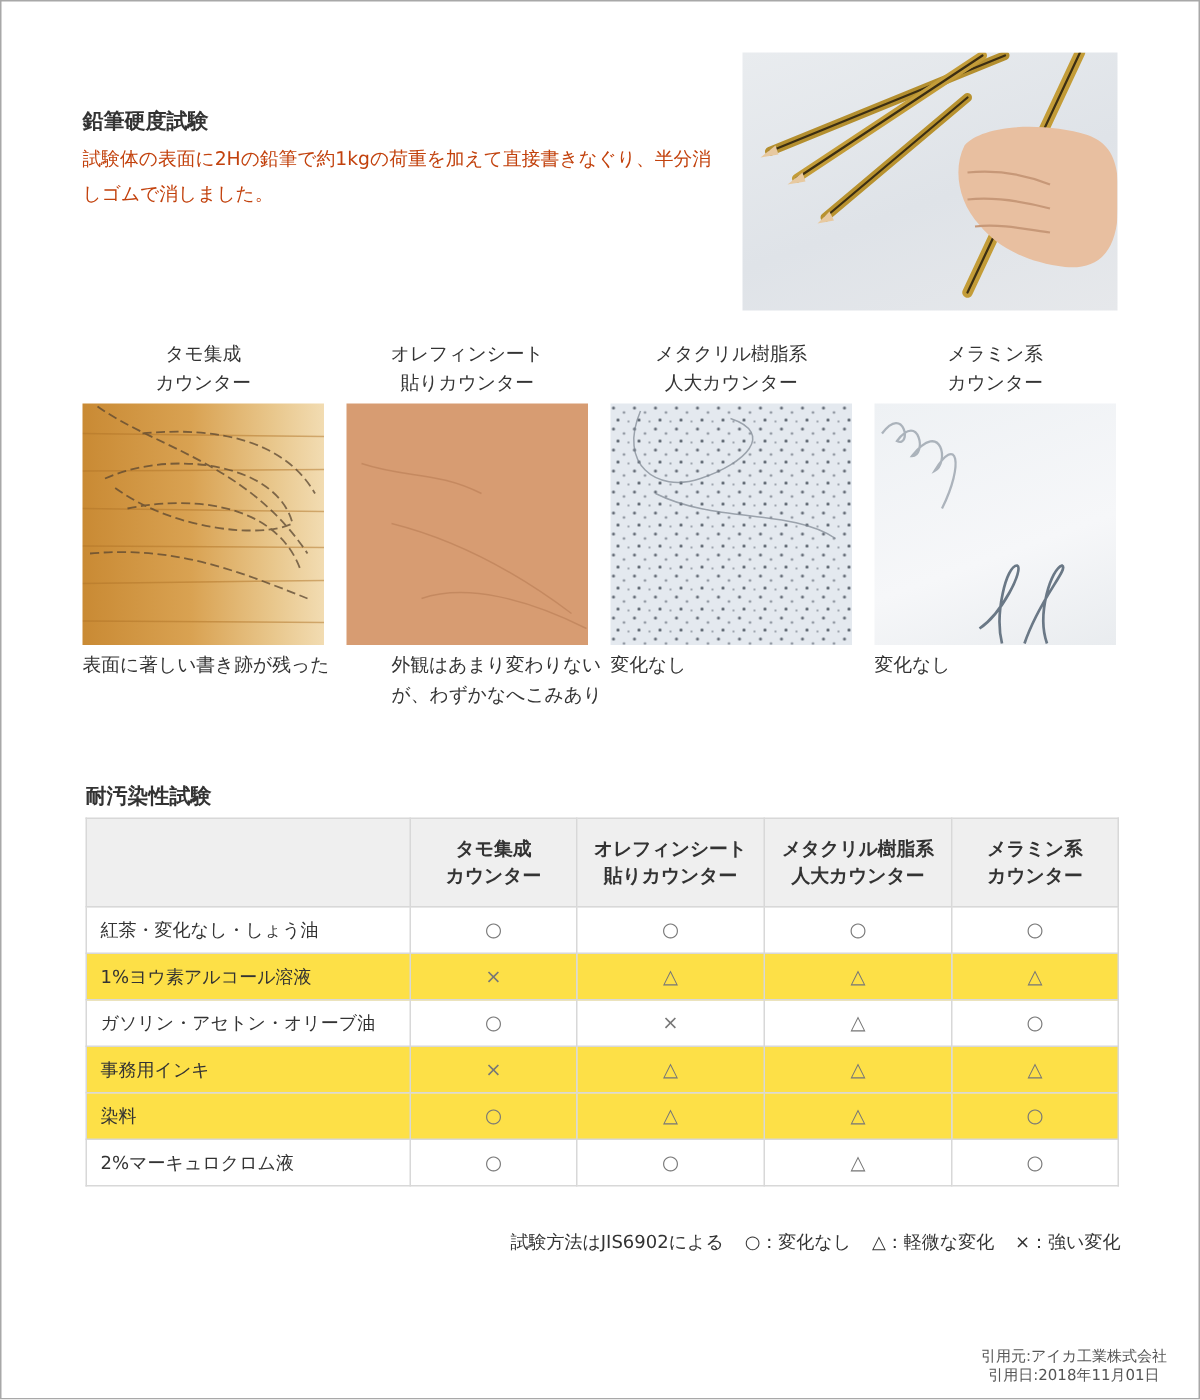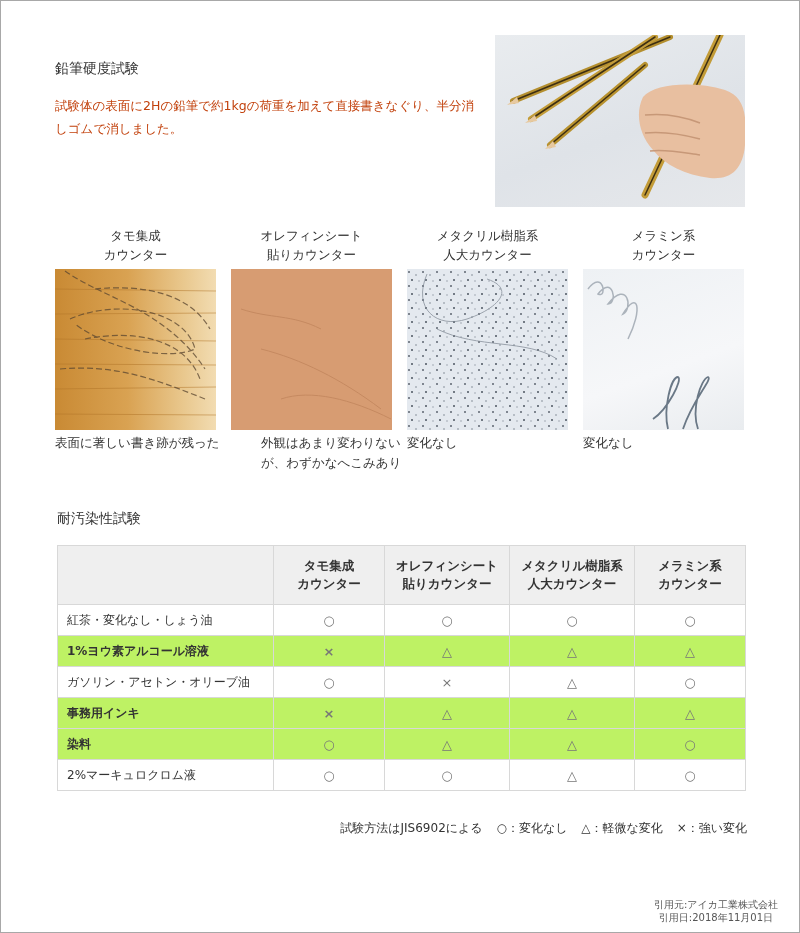--- a/index.html
+++ b/index.html
@@ -6,22 +6,23 @@
     body {
       width: 800px; height: 933px; background: #ffffff;
       font-family: "DejaVu Sans", "Liberation Sans", sans-serif;
       color: #333333; position: relative; overflow: hidden;
     }
     .frame {
       position: absolute; left: 0; top: 0; width: 798px; height: 931px;
       border: 1px solid #a8a8a8;
     }
     .h2 {
-      position: absolute; font-size: 14px; font-weight: normal; color: #333;
+      position: absolute; font-size: 14px; font-weight: bold; color: #333;
       letter-spacing: 0px;
+      margin-top: 12px;
     }
     .lead {
       position: absolute; left: 55px; top: 94px; width: 430px;
       font-size: 12.5px; line-height: 23px; color: #c2410c;
     }
     .hero {
       position: absolute; left: 495px; top: 35px; width: 250px; height: 172px;
       overflow: hidden;
       background: linear-gradient(160deg, #e9ecef 0%, #dfe3e8 55%, #e6e8eb 100%);
     }
@@ -40,21 +41,21 @@
       position: absolute; left: 57px; top: 545px; width: 689px;
       border-collapse: collapse; font-size: 12px; color: #333;
     }
     .tbl th, .tbl td { border: 1px solid #d8d8d8; }
     .tbl th {
       background: #efefef; height: 56px; font-weight: bold; text-align: center;
       line-height: 18px; font-size: 12.5px;
     }
     .tbl td { height: 28px; text-align: center; font-size: 13px; color: #777; }
     .tbl td.label { text-align: left; padding-left: 9px; color: #333; font-size: 12px; }
-    .tbl tr.alt td { background: #bef264; font-weight: bold; }
+    .tbl tr.alt td { background: #fde047; }
     .note {
       position: absolute; right: 53px; top: 820px; font-size: 12px; color: #333;
       white-space: nowrap;
     }
     .note span { margin-left: 10px; }
     .note span:first-child { margin-left: 0; }
     .credit {
       position: absolute; right: 22px; top: 898px; font-size: 10px; line-height: 13px;
       color: #555; text-align: center; font-family: "DejaVu Sans", sans-serif;
     }

